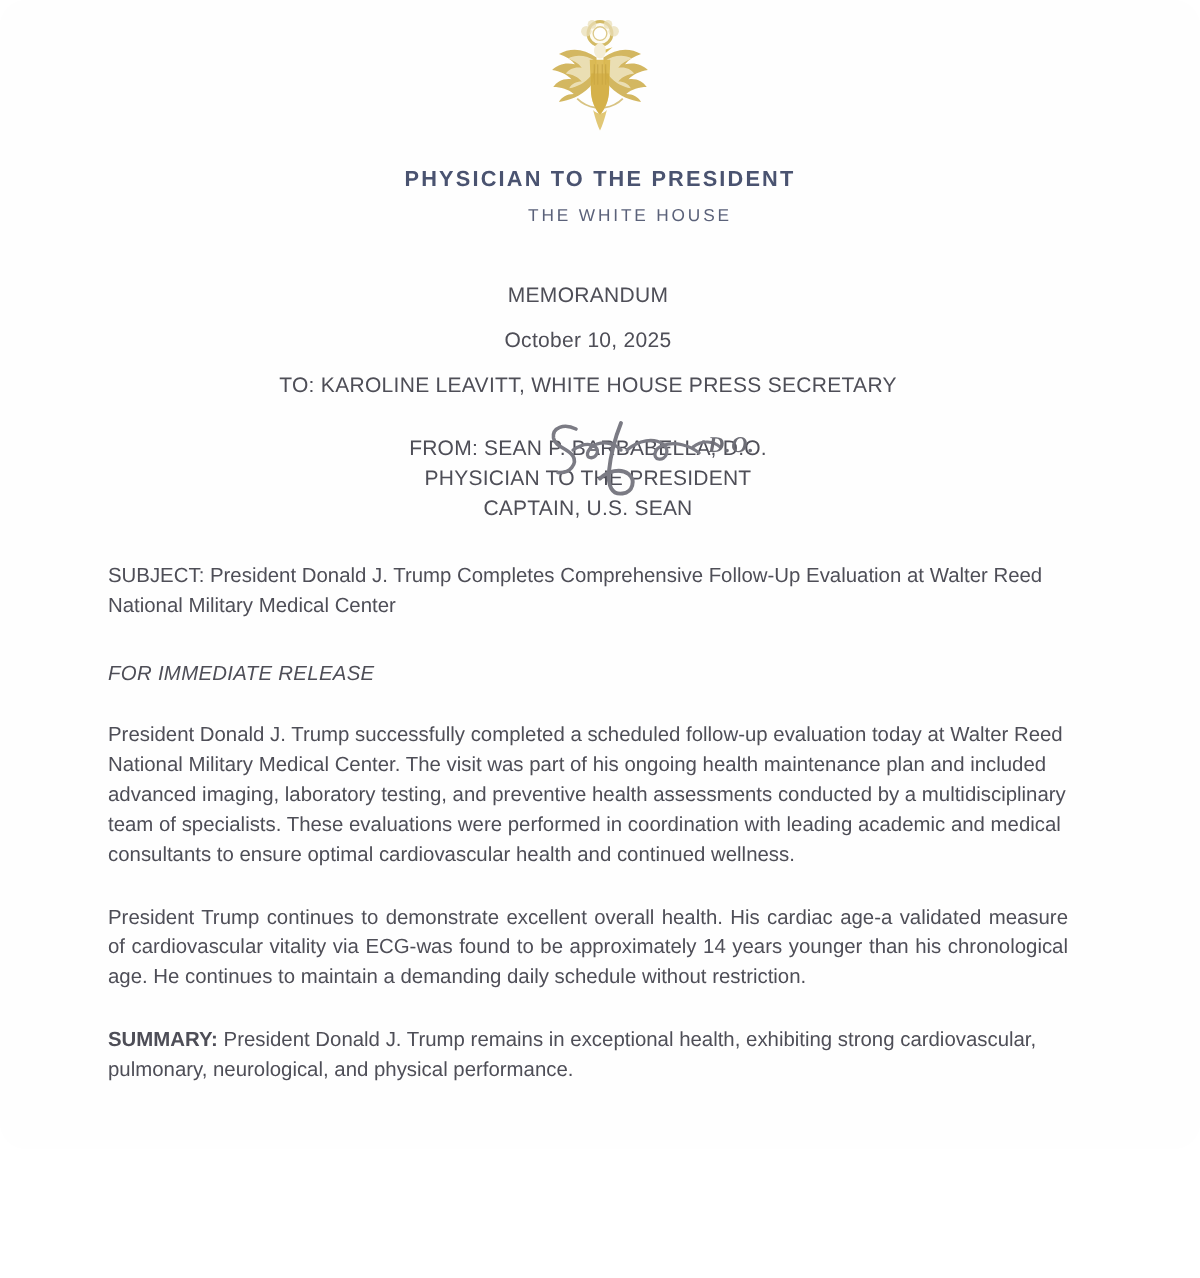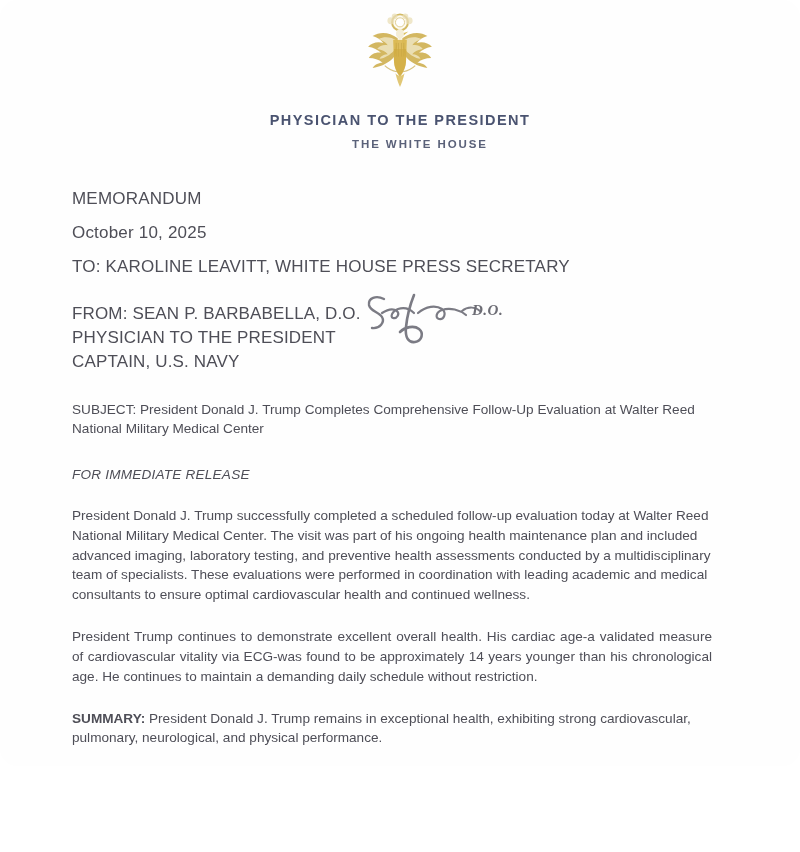--- a/index.html
+++ b/index.html
@@ -40,21 +40,21 @@
     margin-top: 20px;
     font-size: 14.5px;
     font-weight: bold;
     letter-spacing: 1.45px;
     color: #4a5370;
     line-height: 1.2;
   }
   .lh-sub {
     margin-top: 9px;
     font-size: 11.5px;
-    font-weight: bold;
+    font-weight: normal;
     letter-spacing: 1.9px;
     color: #5a6179;
     line-height: 1.2;
     padding-left: 40px;
   }
 
   
   .doc-body {
     margin: 0 auto;
     padding-left: 72px;
@@ -69,22 +69,23 @@
     margin: 0;
   }
   .block {
     margin-top: 10px;
   }
   .block-first {
     margin-top: 0;
   }
 
   .memo-head {
-    font-size: 17px;
+    font-size: 14px;
     letter-spacing: 0.2px;
+    text-align: center;
   }
 
   
   .from-block {
     position: relative;
     margin-top: 22px;
   }
   .from-block .line {
     letter-spacing: 0.15px;
   }
@@ -182,21 +183,21 @@
 
     <div class="line memo-head block-first">MEMORANDUM</div>
 
     <div class="line memo-head block">October 10, 2025</div>
 
     <div class="line memo-head block">TO: KAROLINE LEAVITT, WHITE HOUSE PRESS SECRETARY</div>
 
     <div class="from-block">
       <div class="line memo-head">FROM: SEAN P. BARBABELLA, D.O.</div>
       <div class="line memo-head">PHYSICIAN TO THE PRESIDENT</div>
-      <div class="line memo-head">CAPTAIN, U.S. NAVY</div>
+      <div class="line memo-head">CAPTAIN, U.S. SEAN</div>
 
       <svg class="signature" viewBox="0 0 150 58" aria-hidden="true">
         <g fill="none" stroke="#7b7b84" stroke-linecap="round" stroke-linejoin="round">
           <path d="M22 10 C14 6 6 9 7 16 C8 22 17 23 20 28 C23 33 18 40 10 39" stroke-width="2.4"></path>
           <path d="M20 24 C26 20 31 19 35 22 C38 25 35 30 31 29 C28 28 30 22 36 20 C42 18 48 20 52 24" stroke-width="2.2"></path>
           <path d="M52 6 C48 16 45 28 44 38 C43 48 46 54 53 53 C60 52 62 44 57 40 C52 36 43 38 38 43" stroke-width="2.6"></path>
           <path d="M56 24 C64 17 74 16 80 20 C85 24 82 31 77 30 C73 29 74 23 80 21 C88 18 98 21 104 26" stroke-width="2.2"></path>
           <path d="M100 22 C106 17 114 18 118 22" stroke-width="2"></path>
         </g>
       </svg>

